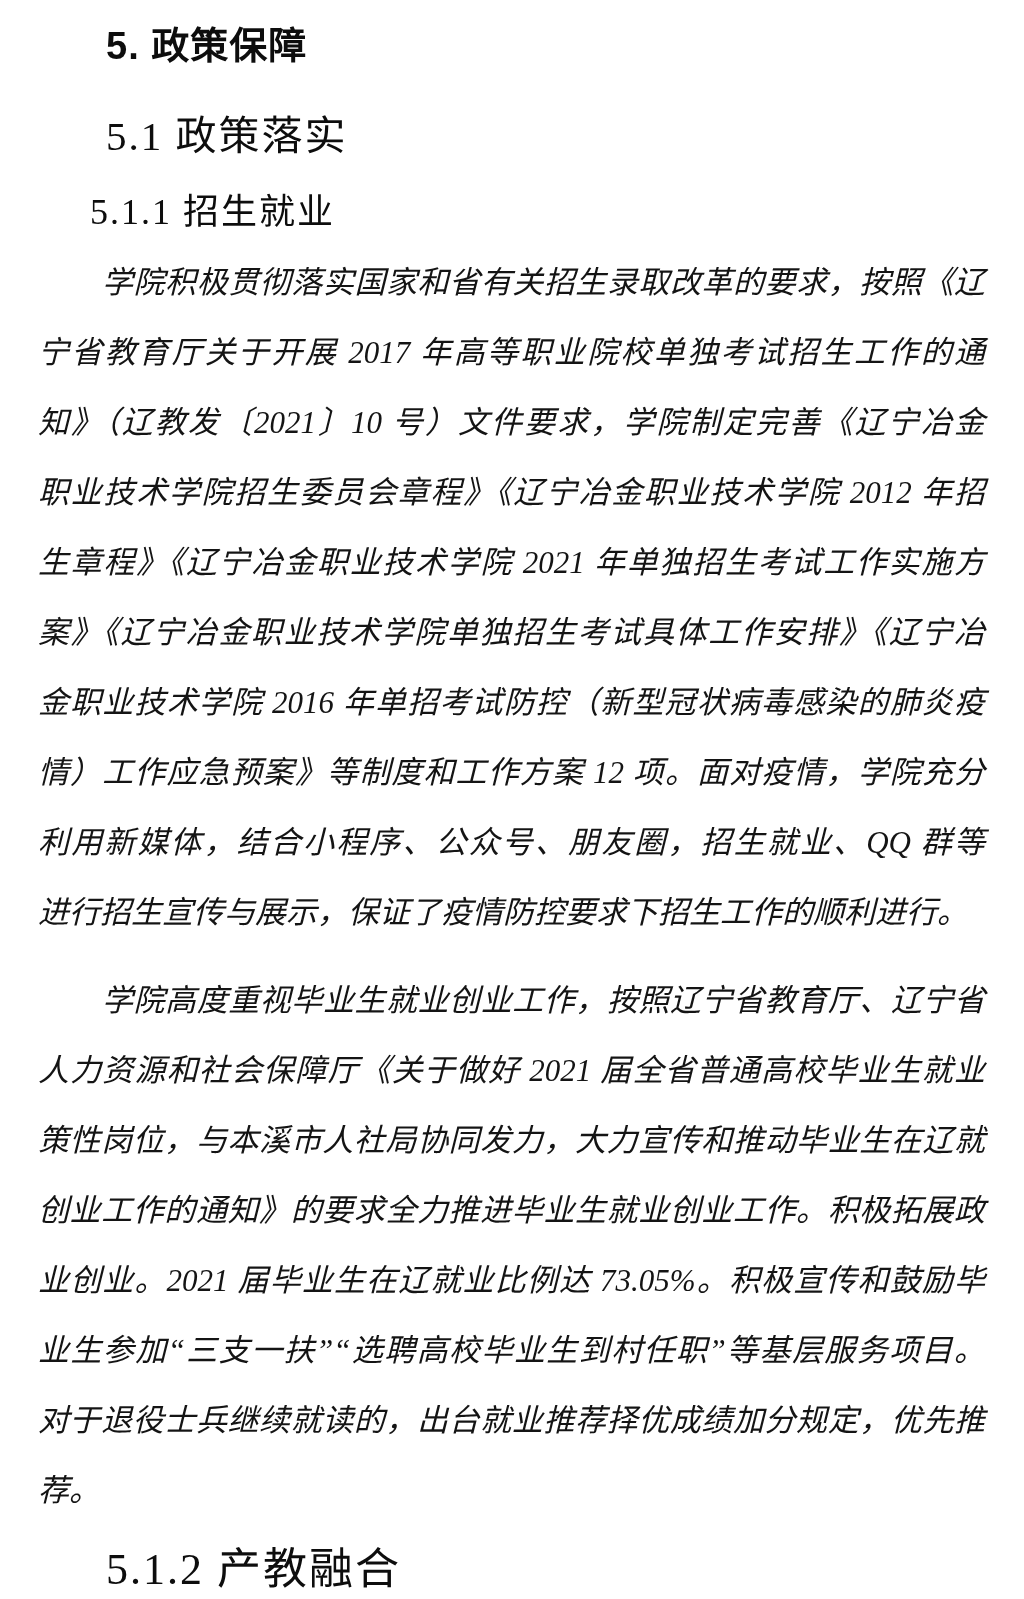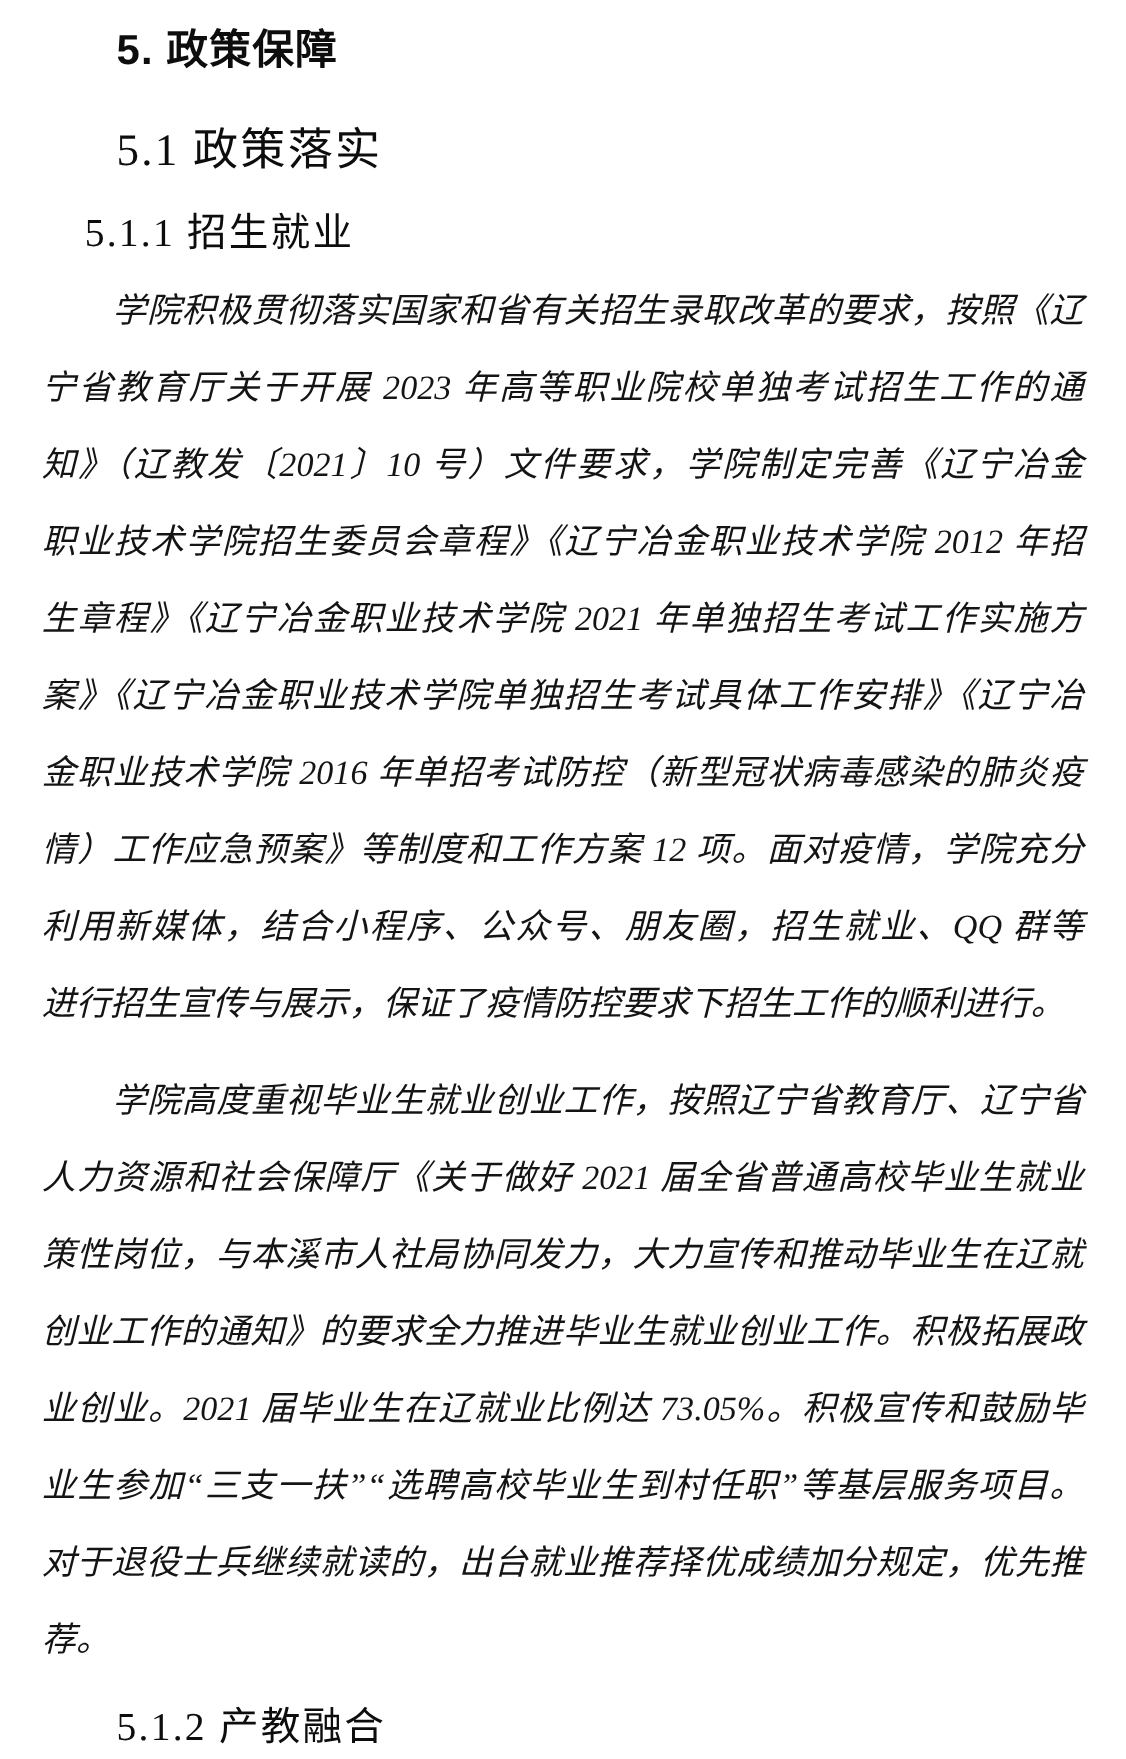--- a/index.html
+++ b/index.html
@@ -36,32 +36,32 @@
     margin-top: 50px;
     margin-left: 68px;
     font-weight: 400;
     font-size: 41px;
     line-height: 40px;
     letter-spacing: 2px;
     color: #0d0d0d;
   }
   .h-subsection {
     margin-top: 36px;
-    margin-left: 39px;
+    margin-left: 52px;
     font-weight: 400;
     font-size: 36px;
     line-height: 40px;
     letter-spacing: 2px;
     color: #0d0d0d;
   }
   .h-subsection-2 {
     margin-top: 24px;
     margin-left: 68px;
     font-weight: 400;
-    font-size: 36px;
+    font-size: 44px;
     line-height: 40px;
     letter-spacing: 2px;
     color: #0d0d0d;
   }
   .paragraph { width: 947px; font-style: italic; }
   .paragraph-1 { margin-top: 16px; }
   .paragraph-2 { margin-top: 18px; }
   .line {
     height: 70px;
     line-height: 70px;
@@ -83,21 +83,21 @@
   <div class="content">
 
     <div class="h-chapter">5. 政策保障</div>
 
     <div class="h-section">5.1 政策落实</div>
 
     <div class="h-subsection">5.1.1 招生就业</div>
 
     <div class="paragraph paragraph-1">
         <div class="line first">学院积极贯彻落实国家和省有关招生录取改革的要求，按照《辽</div>
-        <div class="line">宁省教育厅关于开展 2023 年高等职业院校单独考试招生工作的通</div>
+        <div class="line">宁省教育厅关于开展 2017 年高等职业院校单独考试招生工作的通</div>
         <div class="line">知》（辽教发〔2021〕10 号）文件要求，学院制定完善《辽宁冶金</div>
         <div class="line">职业技术学院招生委员会章程》《辽宁冶金职业技术学院 2012 年招</div>
         <div class="line">生章程》《辽宁冶金职业技术学院 2021 年单独招生考试工作实施方</div>
         <div class="line">案》《辽宁冶金职业技术学院单独招生考试具体工作安排》《辽宁冶</div>
         <div class="line">金职业技术学院 2016 年单招考试防控（新型冠状病毒感染的肺炎疫</div>
         <div class="line">情）工作应急预案》等制度和工作方案 12 项。面对疫情，学院充分</div>
         <div class="line">利用新媒体，结合小程序、公众号、朋友圈，招生就业、QQ 群等</div>
         <div class="line last">进行招生宣传与展示，保证了疫情防控要求下招生工作的顺利进行。</div>
       </div>
 

